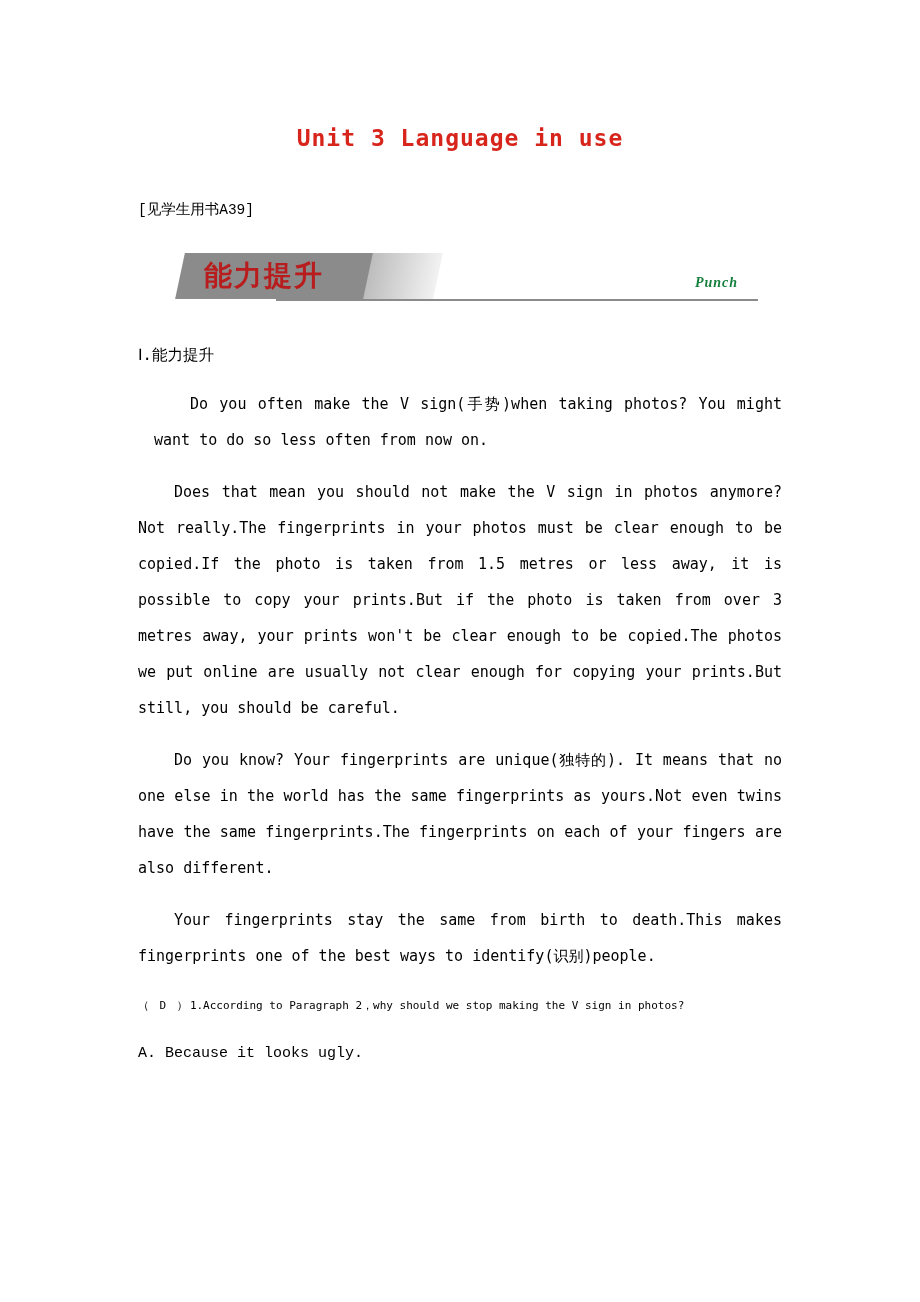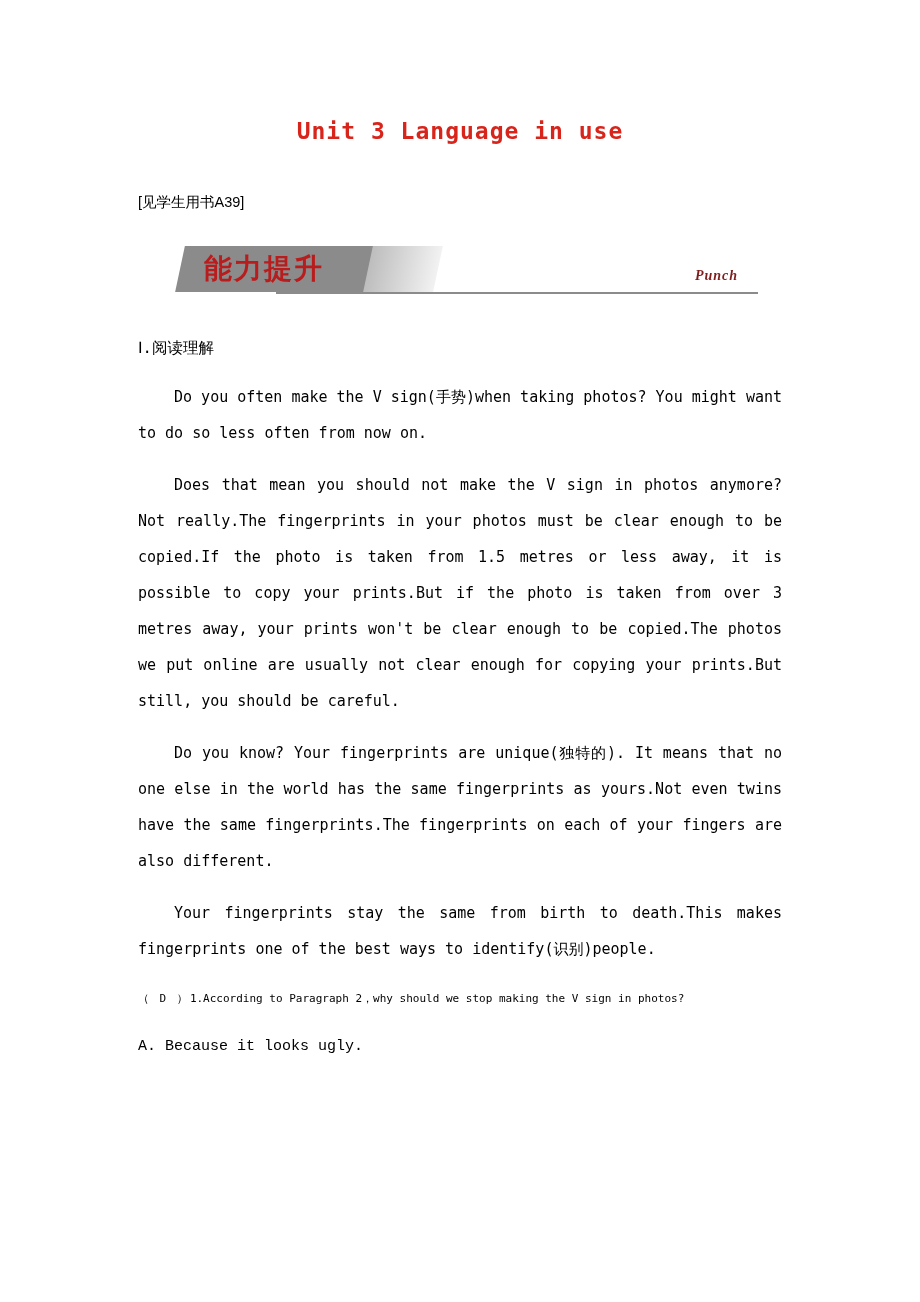--- a/index.html
+++ b/index.html
@@ -13,35 +13,35 @@
     font-family: "Liberation Serif", serif;
     color: #000;
     position: relative;
     overflow: hidden;
   }
   .page {
     position: relative;
     width: 920px;
     height: 1022px;
     box-sizing: border-box;
-    padding: 0 138px;
+    padding: 7px 138px;
   }
   .doc-title {
     color: #d8251c;
     font-family: "DejaVu Sans Mono", monospace;
     font-size: 23px;
     font-weight: bold;
     letter-spacing: 1px;
     text-align: center;
     margin: 0;
     padding-top: 118px;
     line-height: 1.2;
   }
   .ref-note {
-    font-family: Liberation Sans, sans-serif;
+    font-family: Liberation Mono, monospace;
     font-size: 14.5px;
     margin-top: 47px;
     letter-spacing: 0px;
   }
   
   .banner {
     position: relative;
     height: 70px;
     margin-top: 26px;
     margin-left: 42px;
@@ -84,41 +84,42 @@
     background: #8b8b8b;
   }
   .banner-sub {
     position: absolute;
     right: 22px;
     top: 30px;
     font-family: "Liberation Serif", serif;
     font-style: italic;
     font-weight: bold;
     font-size: 14px;
-    color: #7f1d1d;
+    color: #15803d;
     letter-spacing: 1px;
   }
   .section-head {
     font-family: "DejaVu Sans Mono", monospace;
     font-size: 15.5px;
     margin-top: 30px;
     letter-spacing: 0px;
   }
   p.para {
     font-family: "DejaVu Sans Mono", monospace;
     font-size: 15px;
     line-height: 36px;
     text-align: justify;
     text-justify: inter-character;
     margin: 16px 0 0 0;
     text-indent: 36px;
     letter-spacing: 0px;
   }
   p.para:first-of-type {
     margin-top: 20px;
+    margin-left: 16px;
   }
   p.question {
     font-family: "DejaVu Sans Mono", monospace;
     font-size: 11px;
     line-height: 36px;
     text-align: justify;
     text-justify: inter-character;
     margin: 14px 0 0 0;
     text-indent: 0;
   }
@@ -143,21 +144,21 @@
   <div class="ref-note">[见学生用书A39]</div>
 
   <div class="banner">
     <div class="banner-shape"></div>
     <div class="banner-shape2"></div>
     <div class="banner-text">能力提升</div>
     <div class="banner-rule"></div>
     <div class="banner-sub">Punch</div>
   </div>
 
-  <div class="section-head">Ⅰ.阅读理解</div>
+  <div class="section-head">Ⅰ.能力提升</div>
 
   <p class="para">Do you often make the V sign(手势)when taking photos? You might want to do so less often from now on.</p>
   <p class="para">Does that mean you should not make the V sign in photos anymore? Not really.The fingerprints in your photos must be clear enough to be copied.If the photo is taken from 1.5 metres or less away, it is possible to copy your prints.But if the photo is taken from over 3 metres away, your prints won't be clear enough to be copied.The photos we put online are usually not clear enough for copying your prints.But still, you should be careful.</p>
   <p class="para">Do you know? Your fingerprints are unique(独特的). It means that no one else in the world has the same fingerprints as yours.Not even twins have the same fingerprints.The fingerprints on each of your fingers are also different.</p>
   <p class="para">Your fingerprints stay the same from birth to death.This makes fingerprints one of the best ways to identify(识别)people.</p>
 
   <p class="question"><span class="ans">（  D  ）</span><span>1.According to Paragraph 2，why should we stop making the V sign in photos?</span></p>
 
   <p class="option">A. Because it looks ugly.</p>
 

